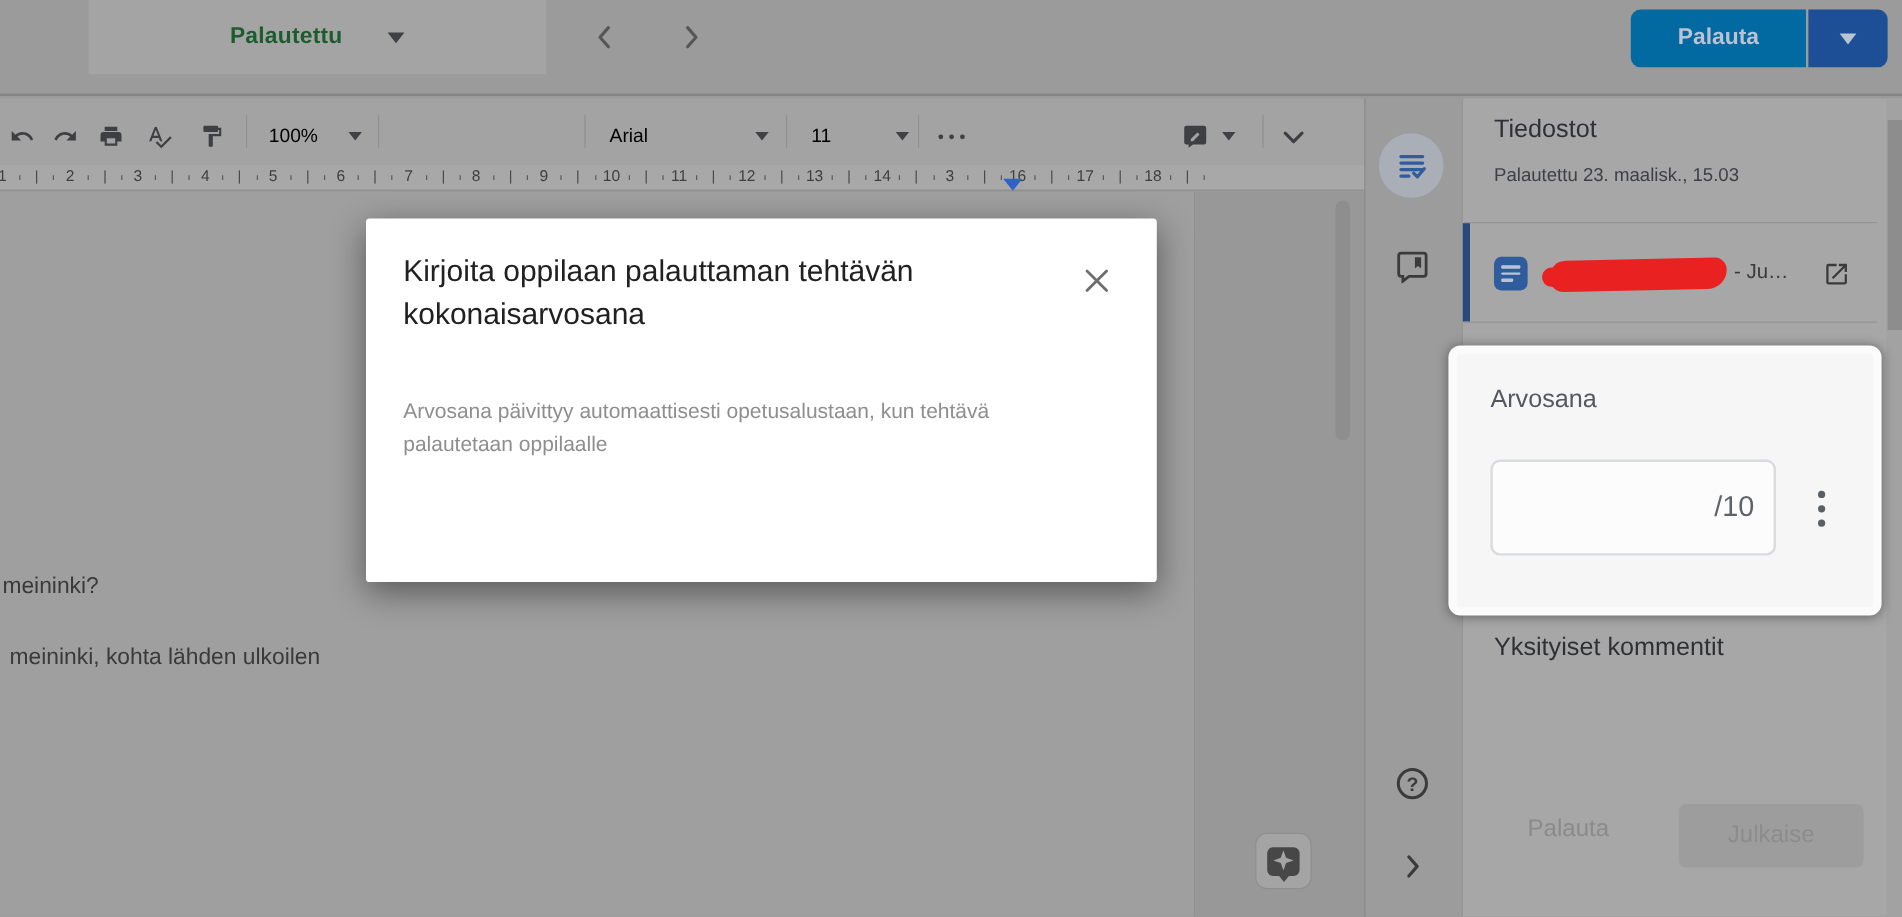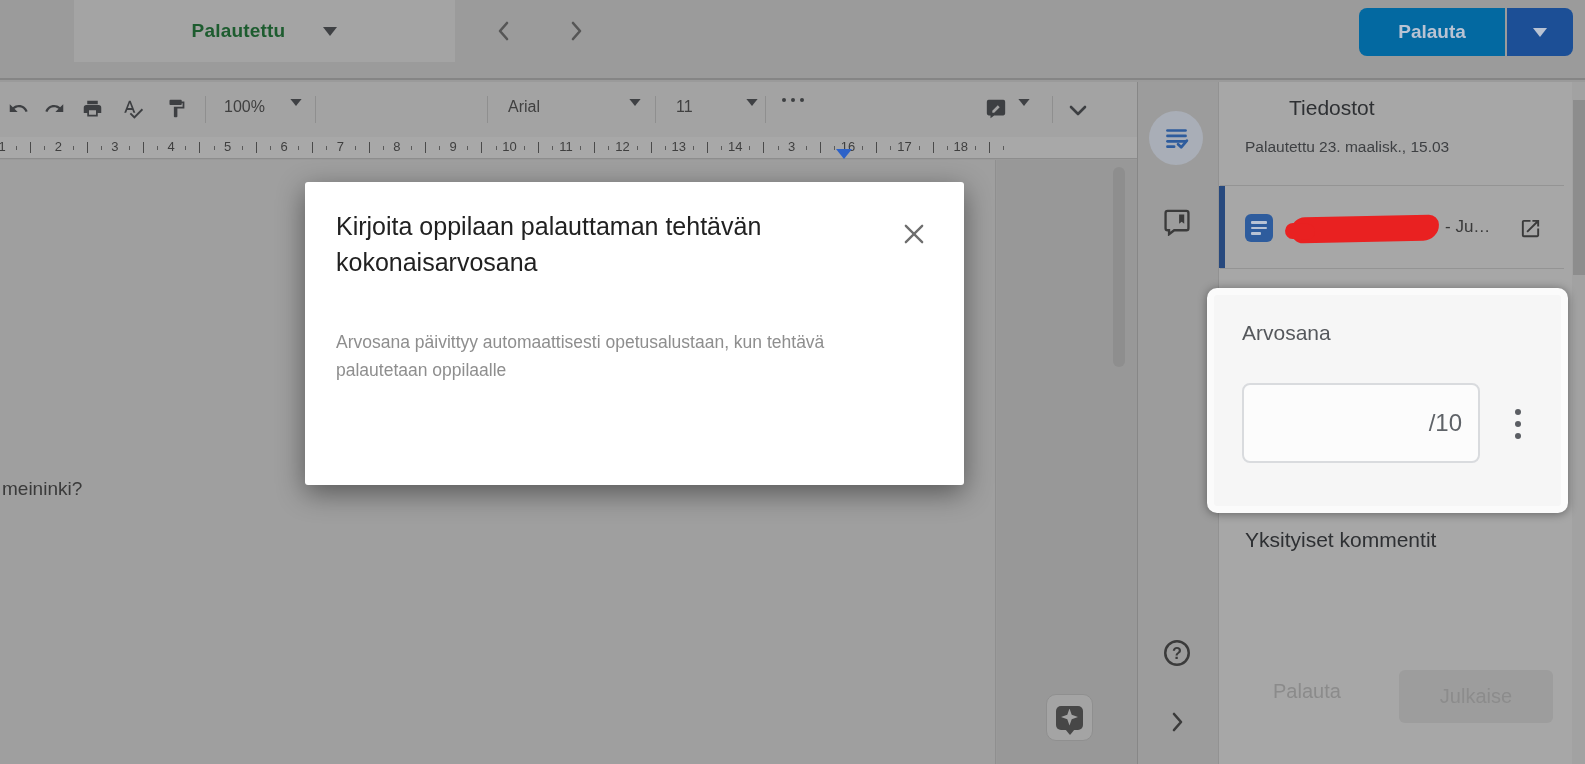--- a/index.html
+++ b/index.html
@@ -13,21 +13,21 @@
   .caret { width:0; height:0; border-left:7px solid transparent; border-right:7px solid transparent; border-top:9px solid #3f4144; display:inline-block; }
   .nav-chevron { position:absolute; top:19px; width:24px; height:24px; cursor:pointer; }
   .nav-prev { left:492px; } .nav-next { left:564px; }
   .return-split { position:absolute; top:8px; right:12px; height:48px; display:flex; }
   .return-main { width:146px; height:48px; background:#0369a1; border-radius:8px 0 0 8px; color:#b9c3d3; font-size:19px; font-weight:bold; display:flex; align-items:center; justify-content:center; cursor:pointer; }
   .return-arrow { width:66px; height:48px; background:#1c4f96; border-radius:0 8px 8px 0; margin-left:2px; display:flex; align-items:center; justify-content:center; cursor:pointer; }
   .return-arrow .caret { border-top-color:#b9c3d3; }
 
   
   .toolbar { position:absolute; left:0; top:82px; width:1137px; height:55px; background:#a3a3a3; }
-  .tb { position:absolute; top:16px; height:55px; display:flex; color:#404040; }
+  .tb { position:absolute; top:4px; height:55px; display:flex; align-items:center; color:#000000; }
   .tb-sep { position:absolute; top:14px; width:1px; height:27px; background:#8f8f8f; }
   .tb-text { font-size:16px; }
   .tb svg { display:block; }
   .dots-h { display:flex; gap:5px; }
   .dots-h i { width:4px; height:4px; border-radius:50%; background:#3d3f42; }
 
   
   .ruler { position:absolute; left:0; top:137px; width:1137px; height:22px; background:#a8a8a8; border-bottom:1px solid #8d8d8d; overflow:hidden; }
   .ruler .num { position:absolute; top:2px; font-size:13px; color:#3f3f3f; transform:translateX(-50%); }
   .ruler .pipe { position:absolute; top:5px; width:1px; height:11px; background:#4a4a4a; }
@@ -51,21 +51,21 @@
   
   .main-divider { position:absolute; left:1137px; top:82px; width:1px; height:682px; background:#878787; }
   .icon-rail { position:absolute; left:1138px; top:82px; width:80px; height:682px; background:#9c9c9c; }
   .rail-circle { position:absolute; left:-1px; top:29px; width:54px; height:54px; margin-left:12px; border-radius:50%; background:#a9aeb7; display:flex; align-items:center; justify-content:center; cursor:pointer; }
   .rail-icon { position:absolute; left:13px; width:52px; display:flex; justify-content:center; cursor:pointer; }
   .rail-comment { top:126px; } .rail-help { top:556px; } .rail-collapse { top:628px; }
 
   
   .panel { position:absolute; left:1218px; top:82px; width:367px; height:682px; background:#a7a7a7; border-left:1px solid #929292; }
   .panel-title { position:absolute; left:26px; font-size:21px; font-weight:500; color:#2e3033; }
-  .files-title { top:14px;margin-left:44px; }
+  .files-title { top:14px; }
   .returned-line { position:absolute; left:26px; top:56px; font-size:15.5px; color:#3e4043; }
   .row-divider { position:absolute; left:1px; width:344px; height:1px; background:#949494; }
   .file-row { position:absolute; left:0; top:104px; width:345px; height:82px; cursor:pointer; }
   .file-row .active-bar { position:absolute; left:0; top:0; width:6px; height:82px; background:#27497e; }
   .doc-icon { position:absolute; left:26px; top:28px; width:28px; height:28px; border-radius:6px; background:#2e5c9d; }
   .doc-icon i { position:absolute; left:6px; height:2.5px; background:#b9c3d4; border-radius:1px; }
   .doc-icon i:nth-child(1){ top:7px; width:16px; }
   .doc-icon i:nth-child(2){ top:12.5px; width:16px; }
   .doc-icon i:nth-child(3){ top:18px; width:10px; }
   .redaction { position:absolute; left:72px; top:30px; width:148px; height:26px; background:#e92121; border-radius:14px 10px 16px 12px; transform:rotate(-1.2deg); }
@@ -257,20 +257,21 @@
     <span class="dot" style="left: 946.7px;"></span>
     <span class="num" style="left: 960.8px;">18</span>
     <span class="pipe" style="left: 989px;"></span>
     <span class="dot" style="left: 974.9px;"></span>
     <span class="dot" style="left: 1003.1px;"></span>
   </div>
 <div class="indent-marker"></div>
 
 <div class="doc-page">
   <div class="doc-line doc-line-1">meininki?</div>
+  <div class="doc-line doc-line-2">meininki, kohta lähden ulkoilen</div>
 </div>
 <div class="doc-canvas-strip"></div>
 <div class="doc-scrollbar"></div>
 
 <div class="sparkle-btn">
   <span class="sparkle-badge">
       <span class="sparkle-star"></span>
     </span>
 </div>
 

